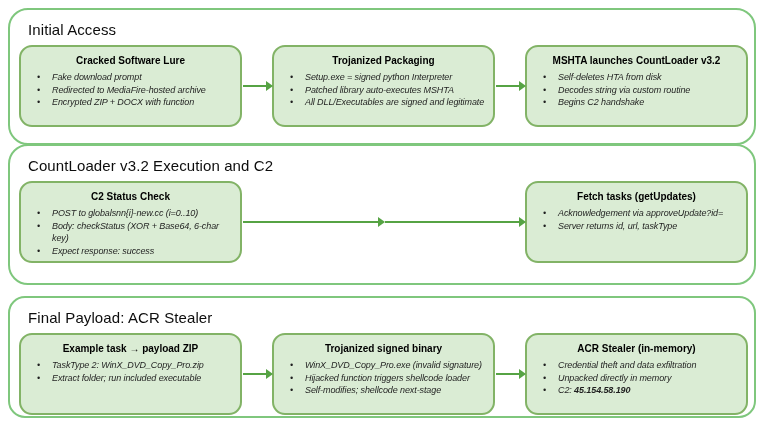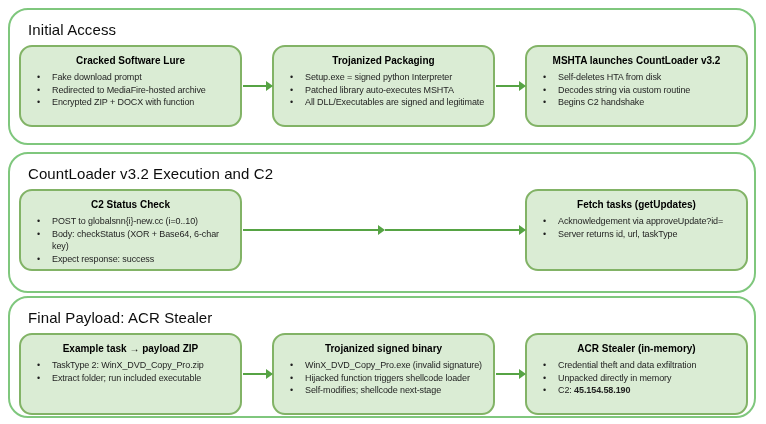--- a/index.html
+++ b/index.html
@@ -20,22 +20,22 @@
   }
   #diagram { position:absolute; inset:0; }
   .section {
     position:absolute; left:8px; width:748px;
     background:#ffffff;
     border:2px solid var(--section-border);
     border-radius:20px;
     box-sizing:border-box;
   }
   .section:nth-child(1) { top:8px;   height:137px; }
-  .section:nth-child(2) { top:152px; height:141px; }
-  .section:nth-child(3) { top:296px; height:122px; }
+  .section:nth-child(2) { top:144px; height:141px; }
+  .section:nth-child(3) { top:296px; height:122px;border-radius:17px; }
   .section-title {
     margin:11px 0 7px 18px;
     font-size:15px; font-weight:400;
     color:var(--title-color);
     letter-spacing:0.1px;
   }
   .row {
     display:flex; align-items:stretch;
     height:82px;
     padding:0 6px 0 9px;
@@ -52,21 +52,21 @@
     text-align:center; font-weight:700;
     font-size:10px; line-height:14px;
     color:#000; margin:2px 2px 3px 2px;
   }
   .bullets {
     list-style:none; margin:0; padding:0;
     font-size:9px; line-height:12.5px;
     letter-spacing:-0.1px;
     color:var(--text-color);
   }
-  .bullets li { position:relative; padding-left:25px; }
+  .bullets li { position:relative; padding-left:25px;font-style:italic; }
   .bullets li::before {
     content:"\2022";
     position:absolute; left:10px; top:0;
   }
   .arrow {
     flex:1; align-self:center;
     height:2px; background:var(--arrow);
     position:relative; margin:0 1px;
   }
   .arrow::after {

